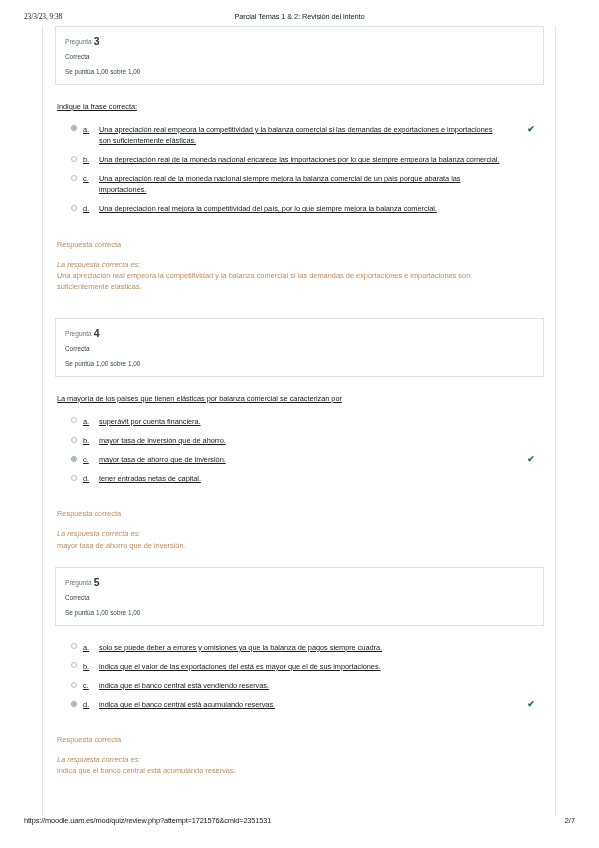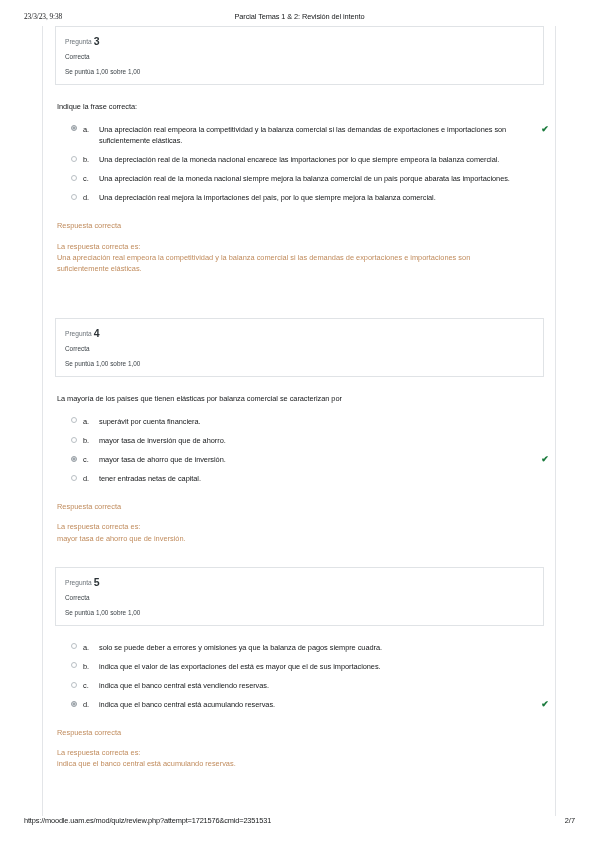--- a/index.html
+++ b/index.html
@@ -122,21 +122,22 @@
     color: #3c4348;
     margin-top: 3px;
   }
   .qinfo-grade {
     font-size: 6.4px;
     color: #3c4348;
     margin-top: 5px;
   }
 
   .qbody {
-    padding: 16px 0 0 14px;
+    padding: 16px 14px 0 14px;
+    text-decoration: underline;
   }
   .qtext {
     font-size: 7.4px;
     color: #16181a;
     line-height: 1.5;
     margin: 0 0 12px 0;
     letter-spacing: -0.05px;
   }
 
   .answers {
@@ -203,33 +204,34 @@
     text-align: center;
     color: #1a7a3c;
     font-size: 9px;
     line-height: 1.3;
     font-weight: bold;
   }
 
   
   .feedback {
     padding: 0 14px 0 14px;
-    margin-top: 17px;
+    margin-top: 24px;
     color: #c08b5c;
   }
   .fb-title {
     font-size: 7.4px;
     color: #c08b5c;
     line-height: 1.5;
     margin-bottom: 9px;
   }
   .fb-lead {
     font-size: 7.4px;
     color: #c08b5c;
     line-height: 1.5;
+    font-style: italic;
   }
   .fb-answer {
     font-size: 7.4px;
     color: #c08b5c;
     line-height: 1.5;
     padding-right: 30px;
   }
 
   .q3 { position: absolute; left: 0; top: 0;   width: 513px; }
   .q4 { position: absolute; left: 0; top: 292px; width: 513px; }
@@ -274,21 +276,21 @@
 
         <div class="answer">
           <span class="radio"></span>
           <span class="ans-letter">c.</span>
           <span class="ans-text">Una apreciación real de la moneda nacional siempre mejora la balanza comercial de un país porque abarata las importaciones.</span>
         </div>
 
         <div class="answer">
           <span class="radio"></span>
           <span class="ans-letter">d.</span>
-          <span class="ans-text">Una depreciación real mejora la importaciones del país, por lo que siempre mejora la balanza comercial.</span>
+          <span class="ans-text">Una depreciación real mejora la competitividad del país, por lo que siempre mejora la balanza comercial.</span>
         </div>
 
       </div>
     </div>
     <div class="feedback">
       <div class="fb-title">Respuesta correcta</div>
       <div class="fb-lead">La respuesta correcta es:</div>
       <div class="fb-answer">Una apreciación real empeora la competitividad y la balanza comercial si las demandas de exportaciones e importaciones son suficientemente elásticas.</div>
     </div>
   </div>

